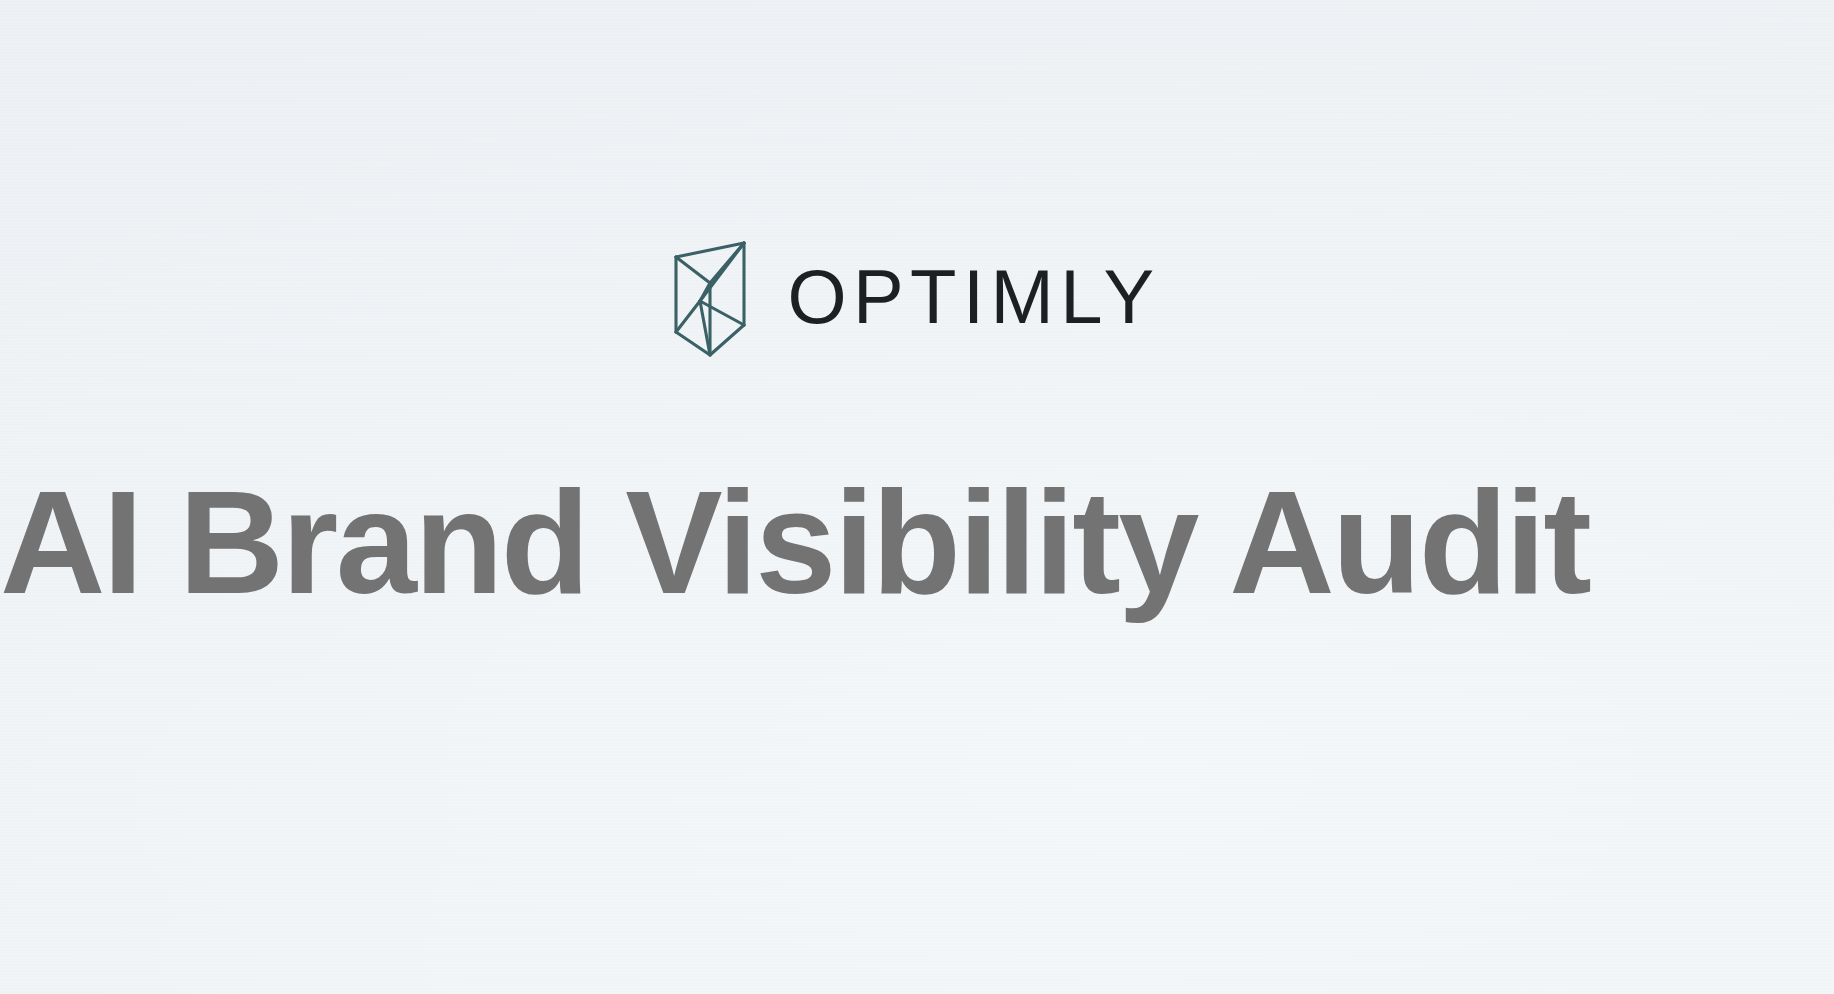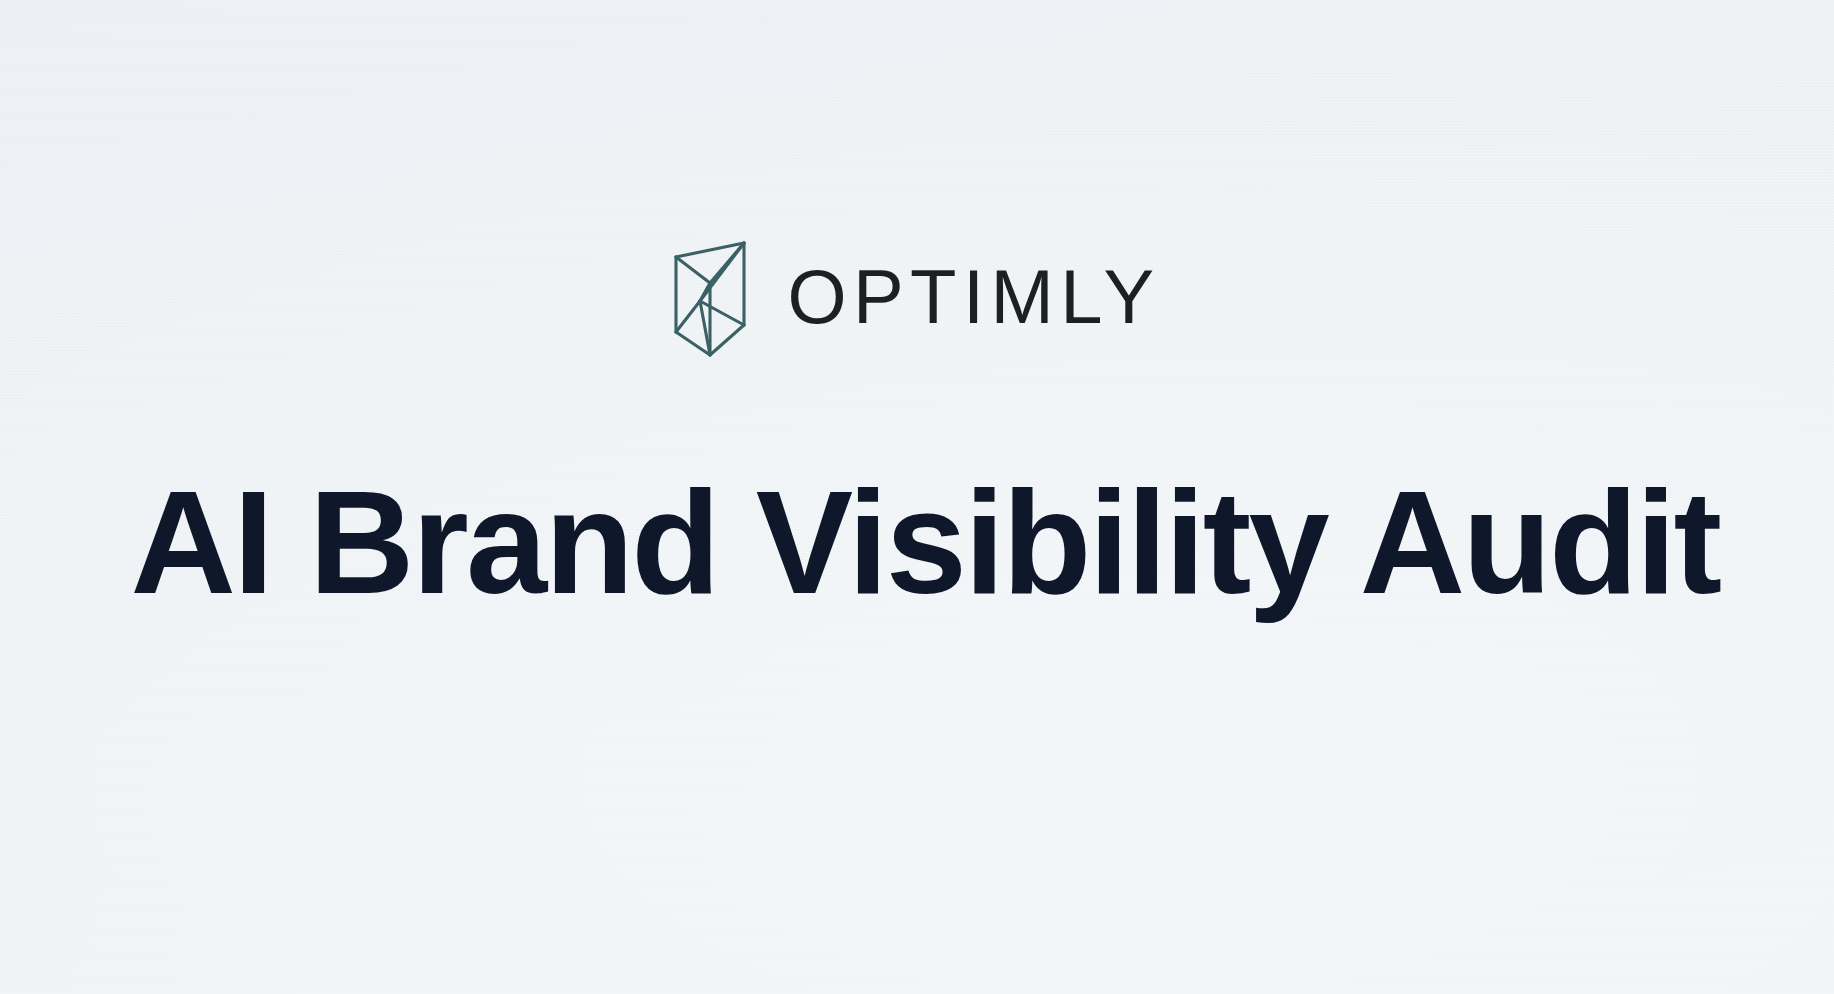--- a/index.html
+++ b/index.html
@@ -74,29 +74,28 @@
     white-space: nowrap;
     padding-bottom: 4px;
   }
 
   
   .headline {
     position: absolute;
     top: 470px;
     left: 0;
     right: 0;
-    text-align: center;
+    text-align: left;
     font-family: "Liberation Sans", sans-serif;
     font-size: 146px;
     font-weight: 700;
     letter-spacing: -0.018em;
     line-height: 1.0;
-    color: #0f172a;
+    color: #737373;
     white-space: nowrap;
-    padding-left: 16px;
   }
 </style>
 </head>
 <body>
 
 <div class="slide">
 
   <div class="slide-texture"></div>
 
   <div class="brand-lockup">

